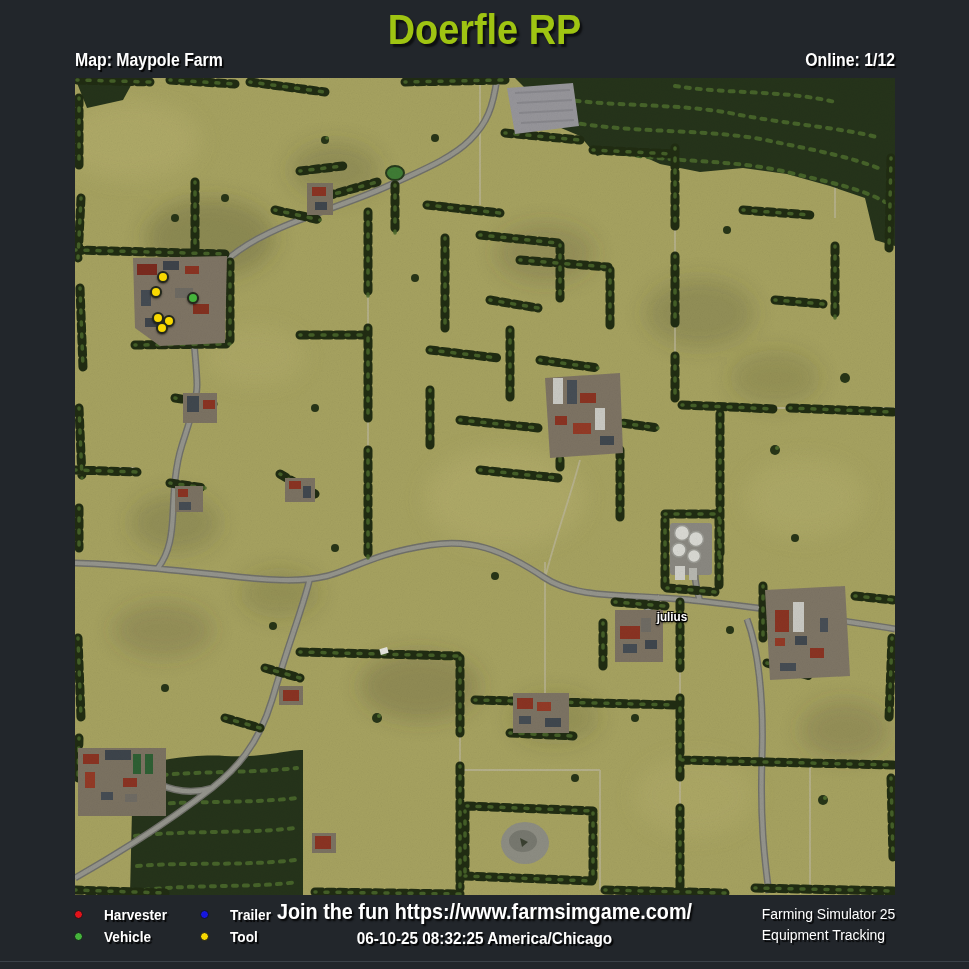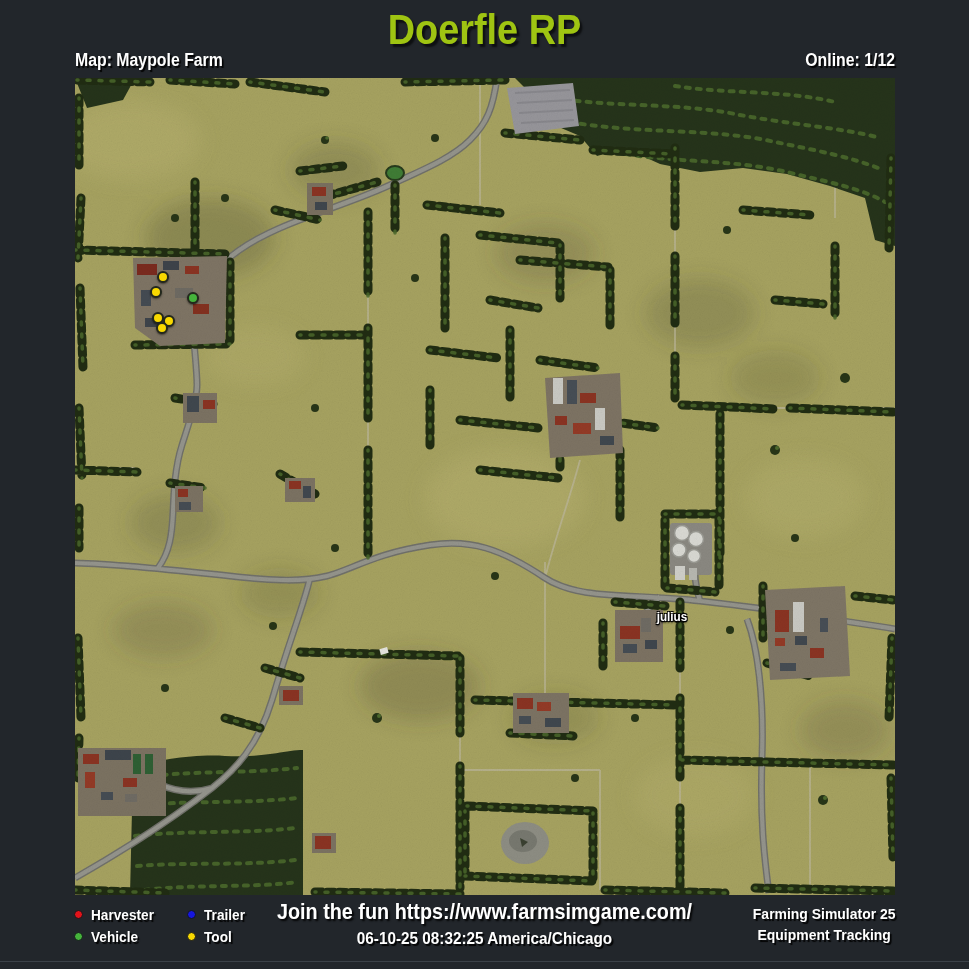--- a/index.html
+++ b/index.html
@@ -61,41 +61,41 @@
   .player-label{
     position:absolute;transform:translate(-50%,-50%) scaleX(.9);
     color:#fff;font-size:13px;font-weight:bold;white-space:nowrap;
     text-shadow:-1px -1px 0 #000,1px -1px 0 #000,-1px 1px 0 #000,1px 1px 0 #000,0 2px 2px rgba(0,0,0,.8);
   }
 
   .legend{
     position:absolute;left:74px;top:904px;
     display:grid;grid-template-rows:repeat(2,21px);grid-auto-flow:column;column-gap:24px;row-gap:1px;
   }
-  .legend-item{display:flex;align-items:center;gap:8px}
+  .legend-item{display:flex;align-items:center;gap:21px}
   .legend-dot{width:9px;height:9px;border-radius:50%;border:1.5px solid #14171c;flex:none}
   .legend-label{
     color:var(--text-color);font-weight:bold;font-size:15.5px;line-height:1;
     text-shadow:2px 2px 1px rgba(0,0,0,.9);
     transform:scaleX(.88);transform-origin:left center;display:inline-block;white-space:nowrap;
   }
 
   .promo{
     position:absolute;left:0;right:0;top:899px;text-align:center;
     color:var(--text-color);font-size:22px;font-weight:bold;
     text-shadow:2px 2px 2px rgba(0,0,0,.9);transform:scaleX(.9);
   }
   .timestamp{
     position:absolute;left:0;right:0;top:929px;text-align:center;
     color:var(--text-color);font-size:17px;font-weight:bold;
     text-shadow:2px 2px 1px rgba(0,0,0,.9);transform:scaleX(.9);
   }
   .brand{
-    position:absolute;right:74px;top:903px;text-align:center;
-    color:var(--text-color);font-weight:bold;font-size:15.5px;line-height:21px;
+    position:absolute;right:74px;top:903px;text-align:left;
+    color:var(--text-color);font-weight:normal;font-size:15.5px;line-height:21px;
   }
   .brand-line{transform:scaleX(.9);transform-origin:right center;text-shadow:2px 2px 1px rgba(0,0,0,.9);white-space:nowrap}
 
   .bottom-rule{position:absolute;left:0;right:0;top:961px;height:1px;background:#40464d;opacity:.85}
 </style>
 </head>
 <body>
 
 <div class="page">
 

